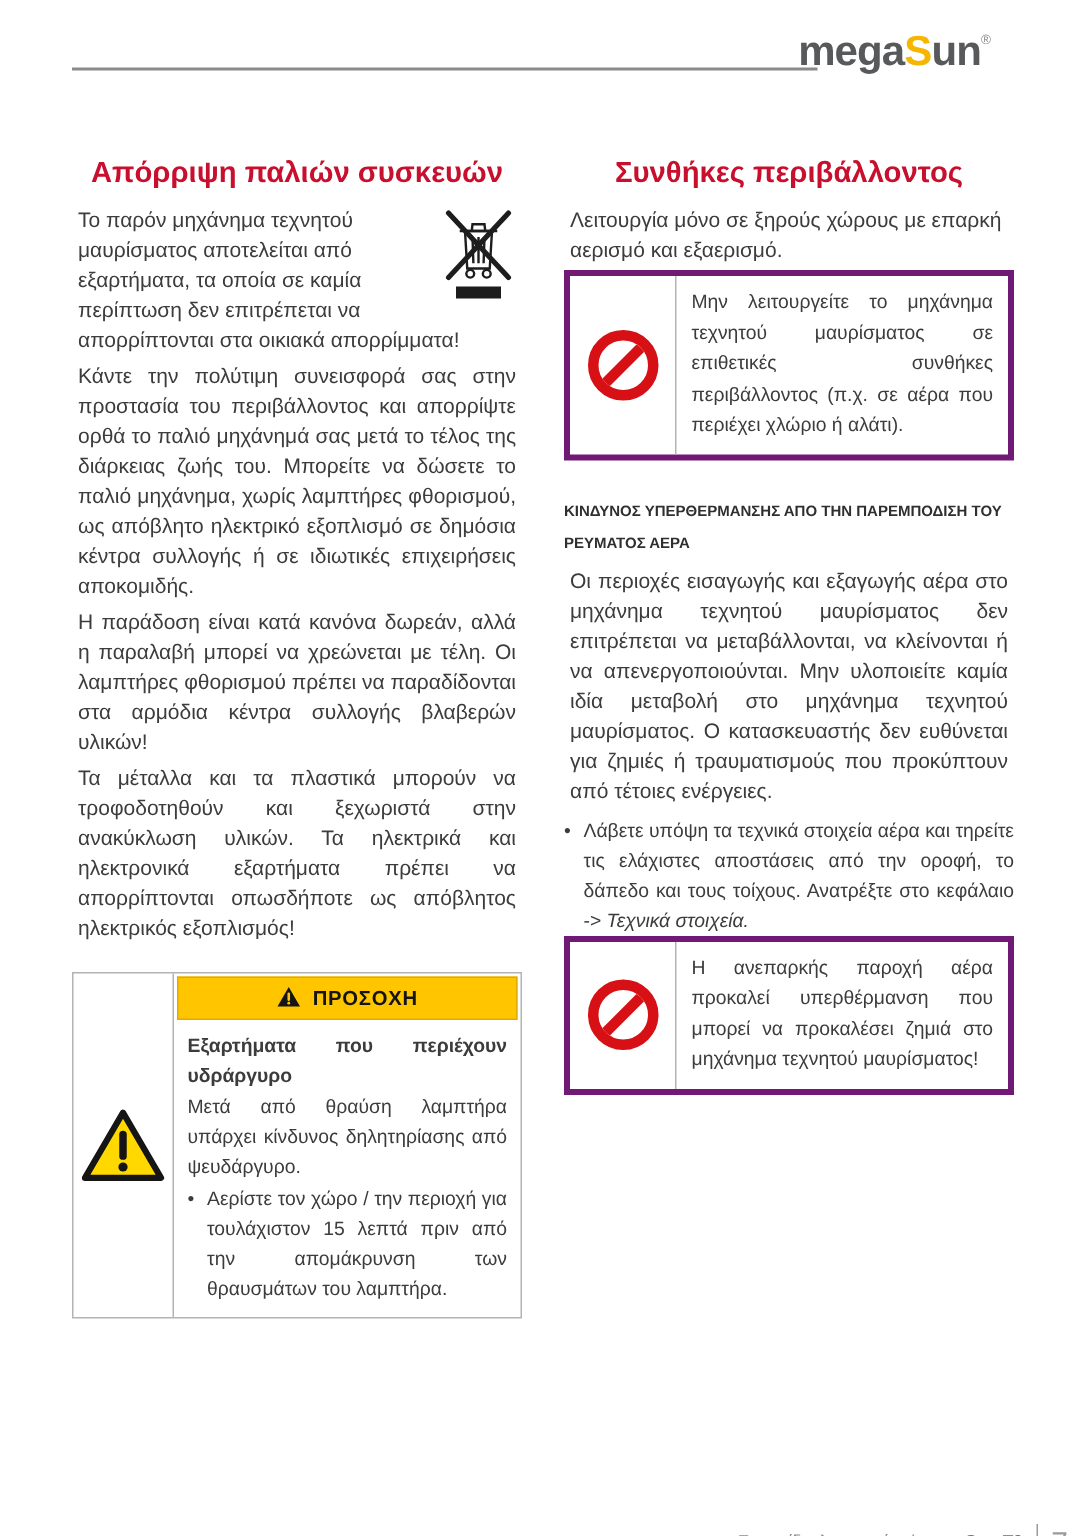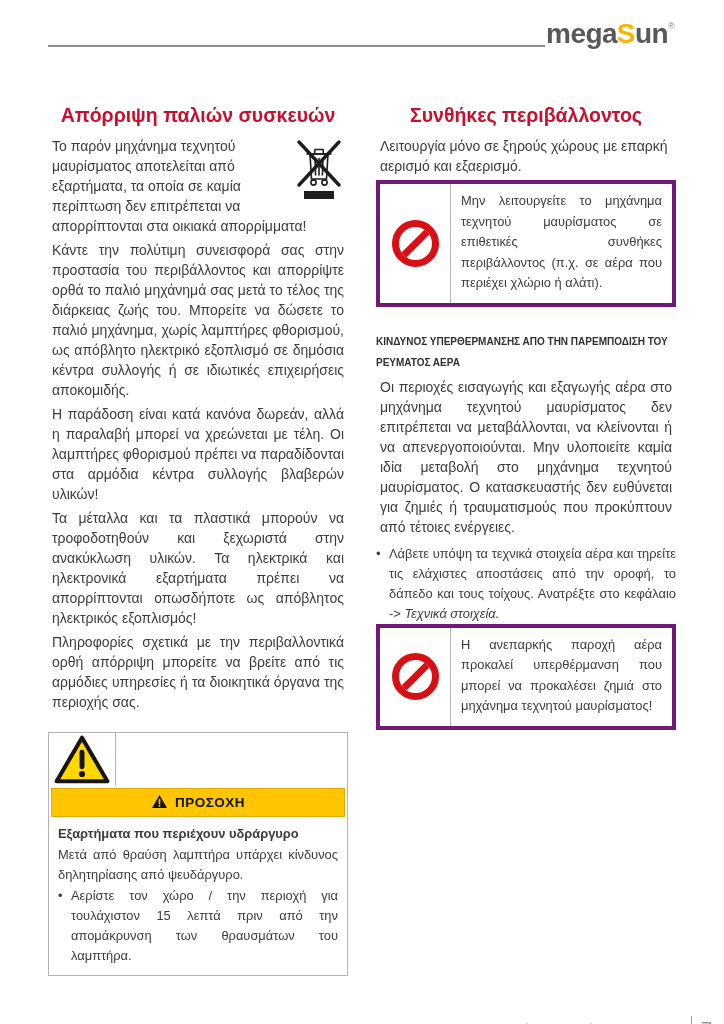--- a/index.html
+++ b/index.html
@@ -4,21 +4,21 @@
 <style>
   html,body { margin:0; padding:0; background:#e8e8e8; }
   .page {
     position:relative; width:724px; height:1024px; margin:0 auto;
     background:#ffffff; overflow:hidden;
     font-family:"Liberation Sans", sans-serif; color:#3c3c3c;
   }
 
   
   .header-rule { position:absolute; left:48px; top:45px; width:497px; height:2px; background:#8a8a8a; }
-  .logo { position:absolute; top:20px; right:50px; font-size:28px; font-weight:bold; letter-spacing:-0.6px; color:#58595b; line-height:1; }
+  .logo { position:absolute; top:20px; right:64px; font-size:28px; font-weight:bold; letter-spacing:-0.6px; color:#58595b; line-height:1; }
   .logo .accent { color:#f6b600; }
   .logo .reg { font-size:9px; vertical-align:14px; color:#8a8a8a; font-weight:normal; }
 
   
   .col { position:absolute; top:104px; width:300px; }
   .col-left  { left:48px; }
   .col-right { left:376px; }
 
   h1.red { color:#c8102e; font-size:19.5px; font-weight:bold; margin:0 0 9px 0; line-height:1.2;text-align:center; }
 
@@ -27,21 +27,21 @@
 
   .weee-wrap { float:right; width:50px; margin:2px 0 4px 8px; }
 
   
   .bullet { display:flex; font-size:12.9px; line-height:20px; margin:0; }
   .bullet .dot { flex:none; width:13px; }
   .bullet .bt { flex:1; text-align:justify; }
   .bullet .bt em { font-style:italic; }
 
   
-  .cautionbox { margin-top:20px; border:1px solid #b3b3b3; display:flex; background:#fff;flex-direction:column; }
+  .cautionbox { margin-top:20px; border:1px solid #b3b3b3; display:flex; background:#fff; }
   .cb-icon-cell { flex:none; width:66px; border-right:1px solid #b3b3b3; display:flex; align-items:center; justify-content:center; }
   .cb-right { flex:1; display:flex; flex-direction:column; min-width:0; }
   .cb-title {
     margin:2px; height:27px; background:#ffc600; border:1px solid #e0ab00;
     display:flex; align-items:center; justify-content:center; gap:7px;
     font-weight:bold; font-size:13.5px; color:#141414; letter-spacing:0.5px;
   }
   .cb-content { padding:5px 9px 9px 9px; font-size:12.9px; line-height:20px; }
   .cb-sub { font-weight:bold; text-align:justify; margin:0 0 1px 0; }
   .cb-body { text-align:justify; margin:0 0 1px 0; }
@@ -101,21 +101,20 @@
             <path d="M45 4 L5 47"></path>
           </g>
           <rect x="10" y="53" width="30" height="8" fill="#1d1d1d"></rect>
         </svg>
       </span>
       <span>Το παρόν μηχάνημα τεχνητού μαυρίσματος αποτελείται από εξαρτήματα, τα οποία σε καμία περίπτωση δεν επιτρέπεται να απορρίπτονται στα οικιακά απορρίμματα!</span>
     </p>
     <p class="para">Κάντε την πολύτιμη συνεισφορά σας στην προστασία του περιβάλλοντος και απορρίψτε ορθά το παλιό μηχάνημά σας μετά το τέλος της διάρκειας ζωής του. Μπορείτε να δώσετε το παλιό μηχάνημα, χωρίς λαμπτήρες φθορισμού, ως απόβλητο ηλεκτρικό εξοπλισμό σε δημόσια κέντρα συλλογής ή σε ιδιωτικές επιχειρήσεις αποκομιδής.</p>
     <p class="para">Η παράδοση είναι κατά κανόνα δωρεάν, αλλά η παραλαβή μπορεί να χρεώνεται με τέλη. Οι λαμπτήρες φθορισμού πρέπει να παραδίδονται στα αρμόδια κέντρα συλλογής βλαβερών υλικών!</p>
     <p class="para">Τα μέταλλα και τα πλαστικά μπορούν να τροφοδοτηθούν και ξεχωριστά στην ανακύκλωση υλικών. Τα ηλεκτρικά και ηλεκτρονικά εξαρτήματα πρέπει να απορρίπτονται οπωσδήποτε ως απόβλητος ηλεκτρικός εξοπλισμός!</p>
-    <p class="para">Πληροφορίες σχετικά με την περιβαλλοντικά ορθή απόρριψη μπορείτε να βρείτε από τις αρμόδιες υπηρεσίες ή τα διοικητικά όργανα της περιοχής σας.</p>
 
     <div class="cautionbox">
       <div class="cb-icon-cell">
         <svg width="58" height="53" viewBox="0 0 64 58">
           <path d="M32 5 L60 53 H4 Z" fill="#ffd800" stroke="#151515" stroke-width="4.5" stroke-linejoin="round"></path>
           <path d="M32 21 L32 37" stroke="#151515" stroke-width="5.5" stroke-linecap="round"></path>
           <circle cx="32" cy="45" r="3.4" fill="#151515"></circle>
         </svg>
       </div>
       <div class="cb-right">

